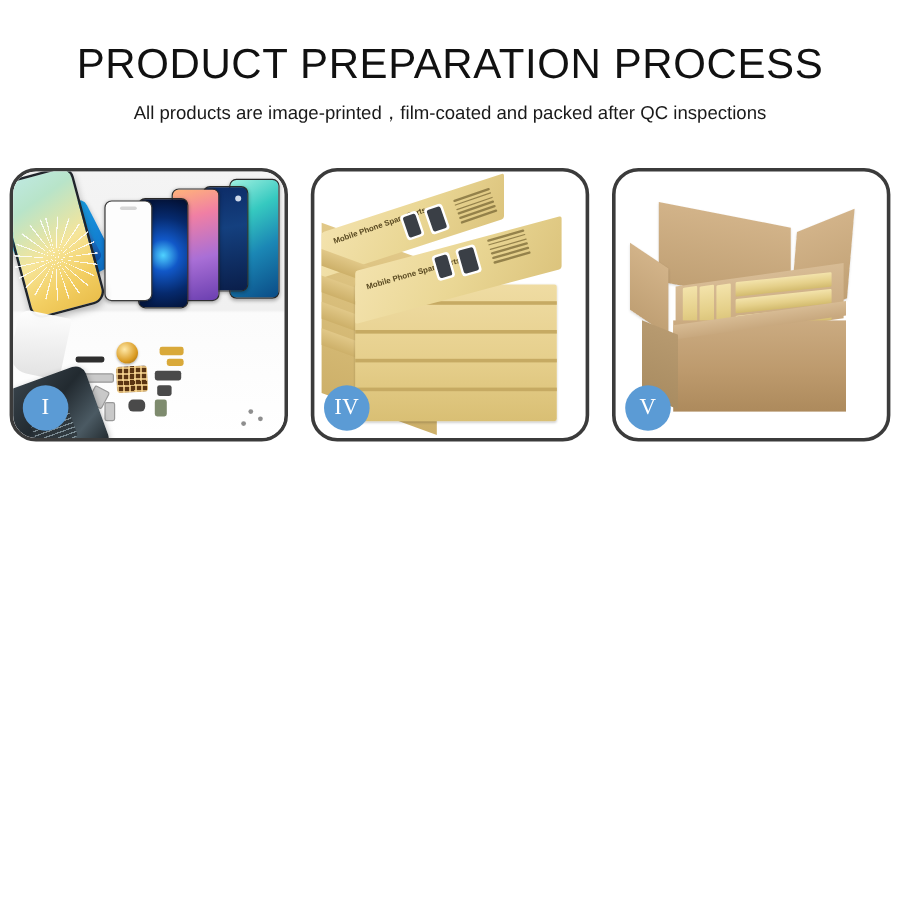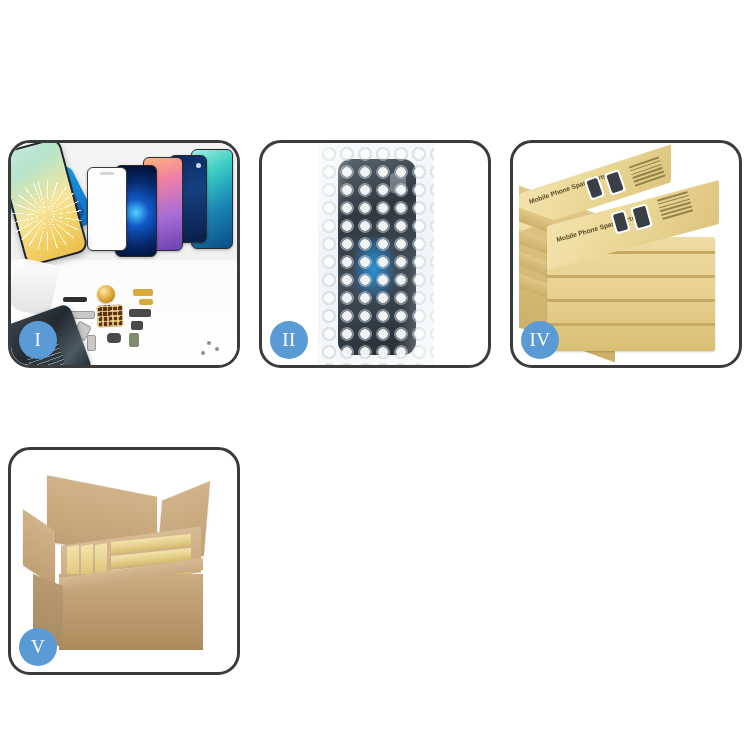--- a/index.html
+++ b/index.html
@@ -375,20 +375,24 @@
     position:absolute;
     background: linear-gradient(140deg, rgba(255,255,255,.85), rgba(255,255,255,.25));
     border-radius:6px;
   }
 </style>
 </head>
 <body>
 
 <div id="page">
 
+  <div class="header">
+    <div class="main-title">PRODUCT PREPARATION PROCESS</div>
+    <div class="sub-title">All products are image-printed，film-coated and packed after QC inspections</div>
+  </div>
 
   <div class="grid">
 
     <div class="panel">
       <div class="panel-canvas">
         <div class="p1-bg"></div>
 
         <div class="phone p1-blue"></div>
         <div class="phone p1-teal"></div>
         <div class="phone p1-navy"></div>
@@ -412,30 +416,20 @@
         <div class="part part-screw" style="left:196px;top:198px;"></div>
         <div class="part part-screw" style="left:204px;top:204px;"></div>
         <div class="part part-screw" style="left:190px;top:208px;"></div>
 
         <div class="p1-hand"></div>
         <div class="p1-board"></div>
       </div>
       <div class="badge">I</div>
     </div>
 
-    <div class="panel">
-      <div class="panel-canvas">
-        <div class="p2-sheet">
-          <div class="p2-phone"></div>
-          <div class="p2-bubbles"></div>
-        </div>
-        <div class="p2-gloss"></div>
-      </div>
-      <div class="badge">II</div>
-    </div>
 
 
     <div class="panel">
       <div class="panel-canvas">
 
         <div class="kbox-side" style="left:6px;top:60px;width:96px;height:142px;transform:skewY(20deg);"></div>
         <div class="kbox-lid" style="left:6px;top:26px;width:152px;height:38px;transform:skewY(-18deg);"></div>
         <div class="kbox-label" style="left:14px;top:42px;font-size:6.6px;transform:rotate(-19deg);">Mobile Phone Spare Parts</div>
         <div class="phone-img" style="left:74px;top:34px;width:15px;height:22px;transform:rotate(-19deg);">
             <i></i>

